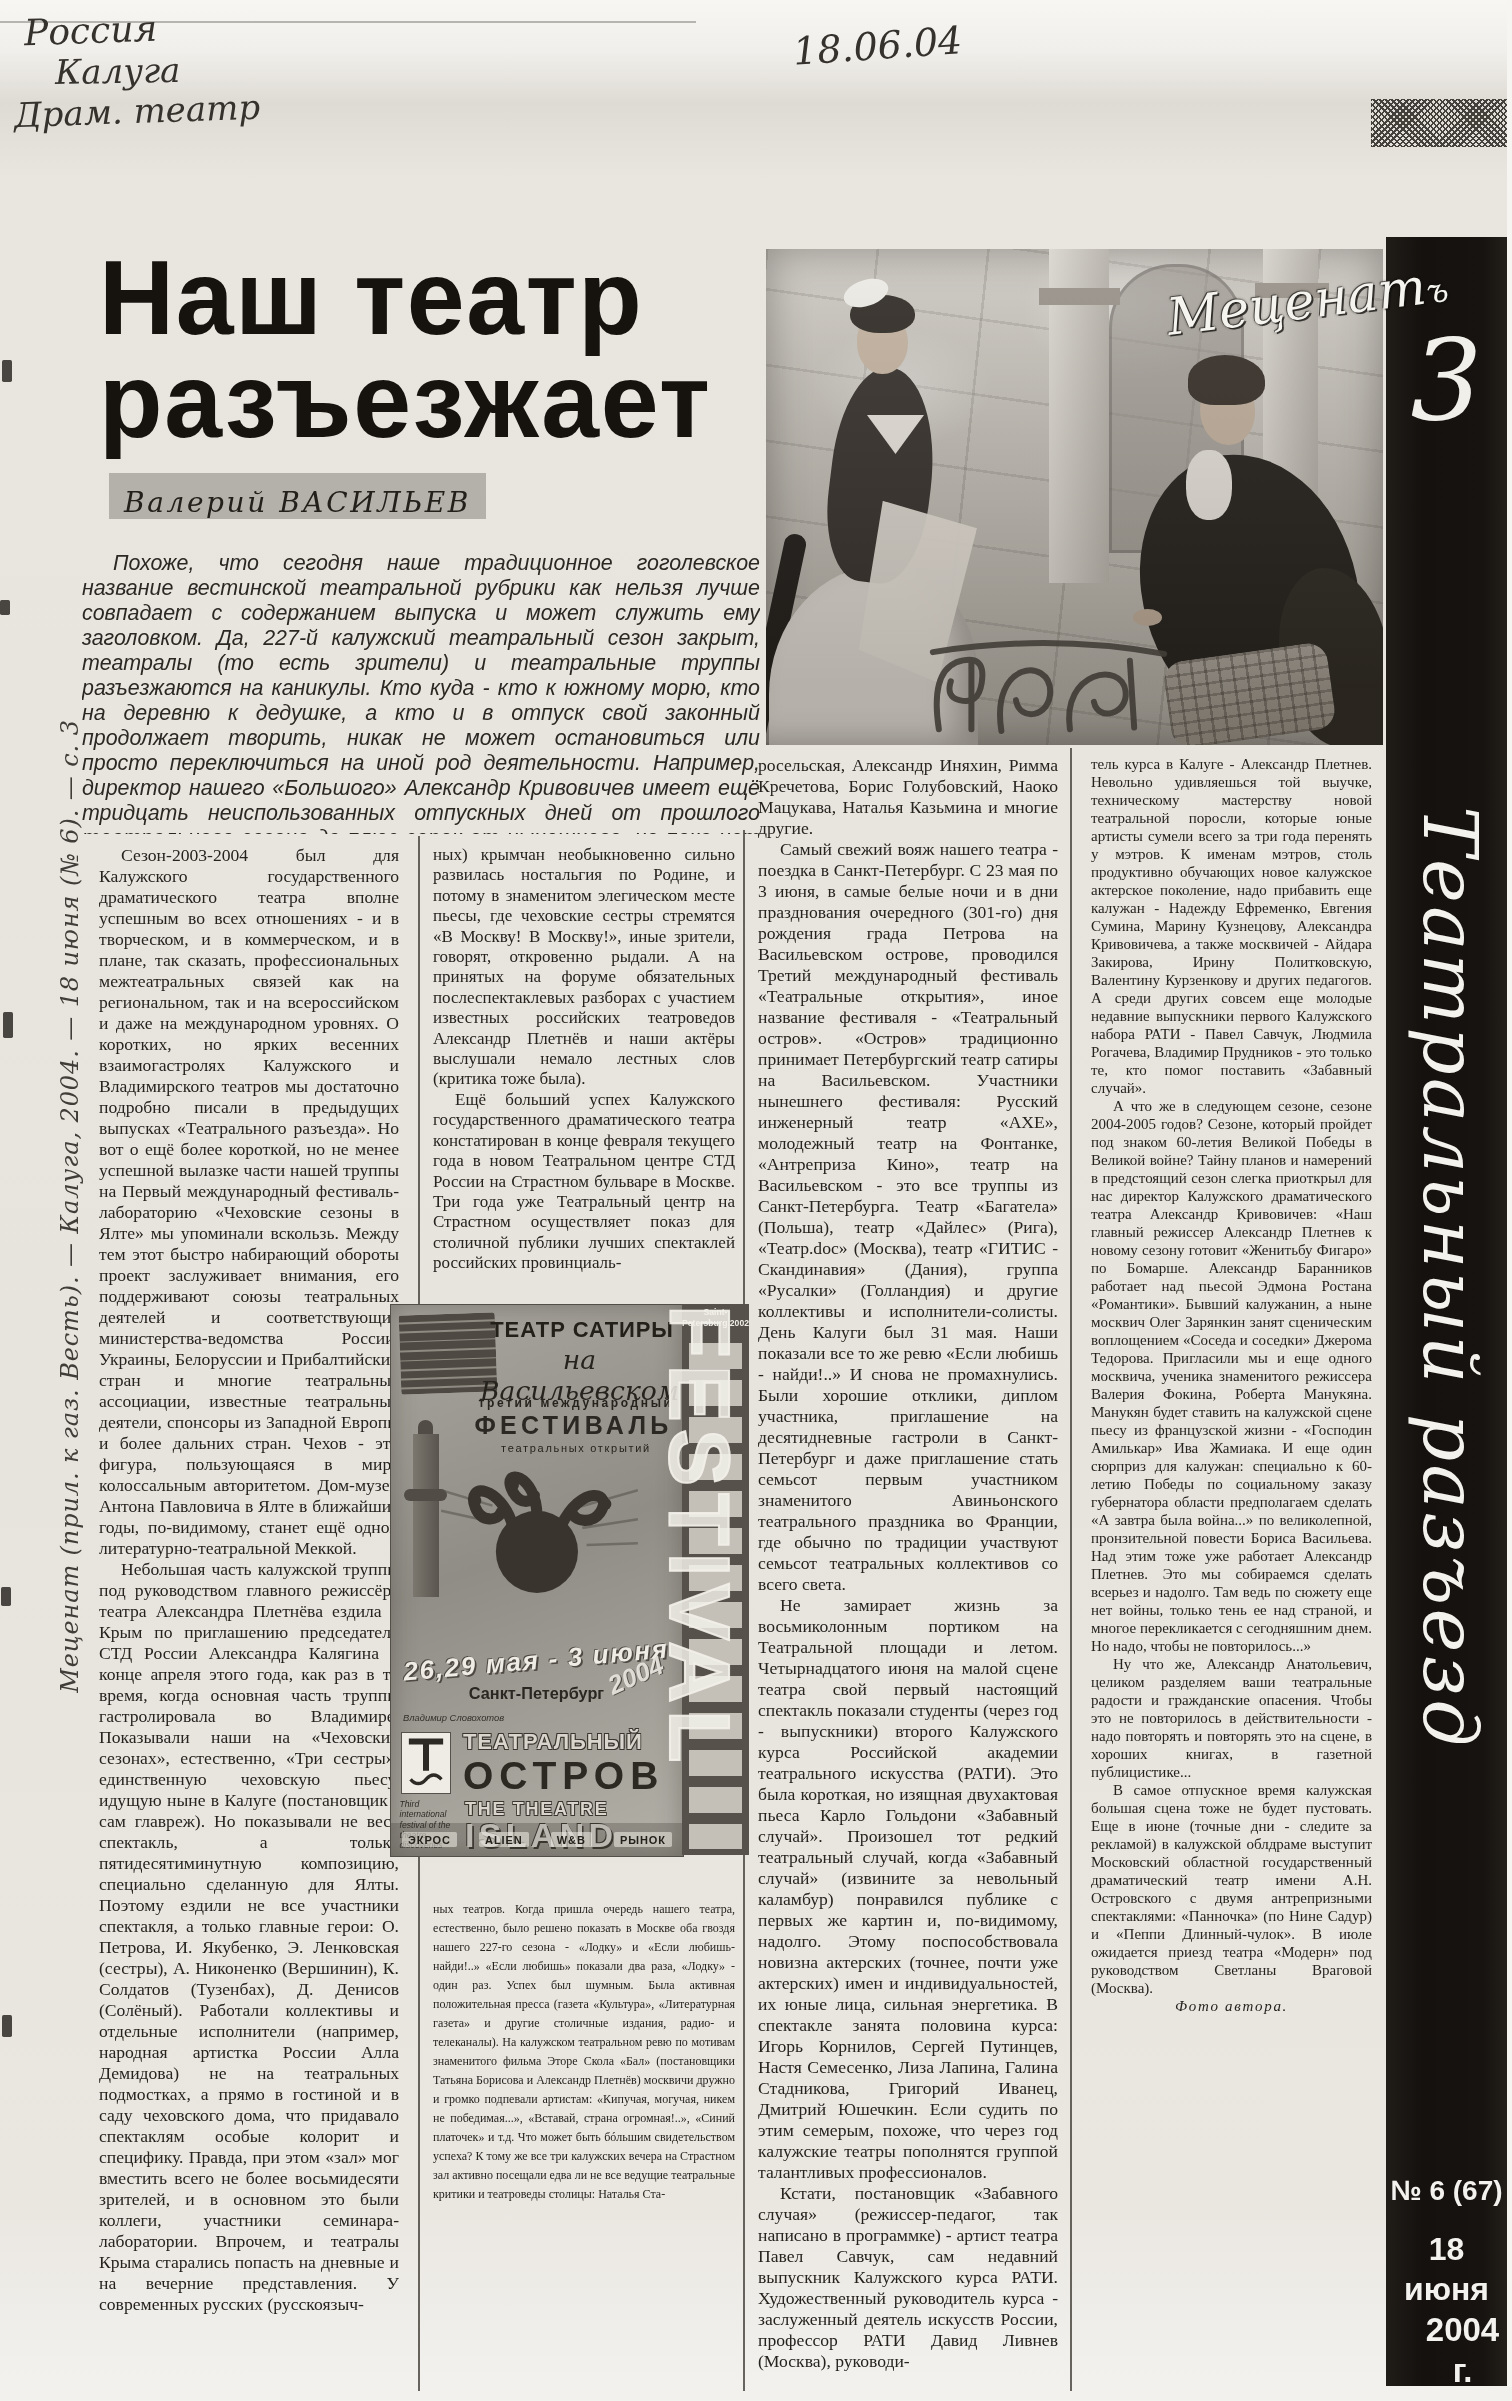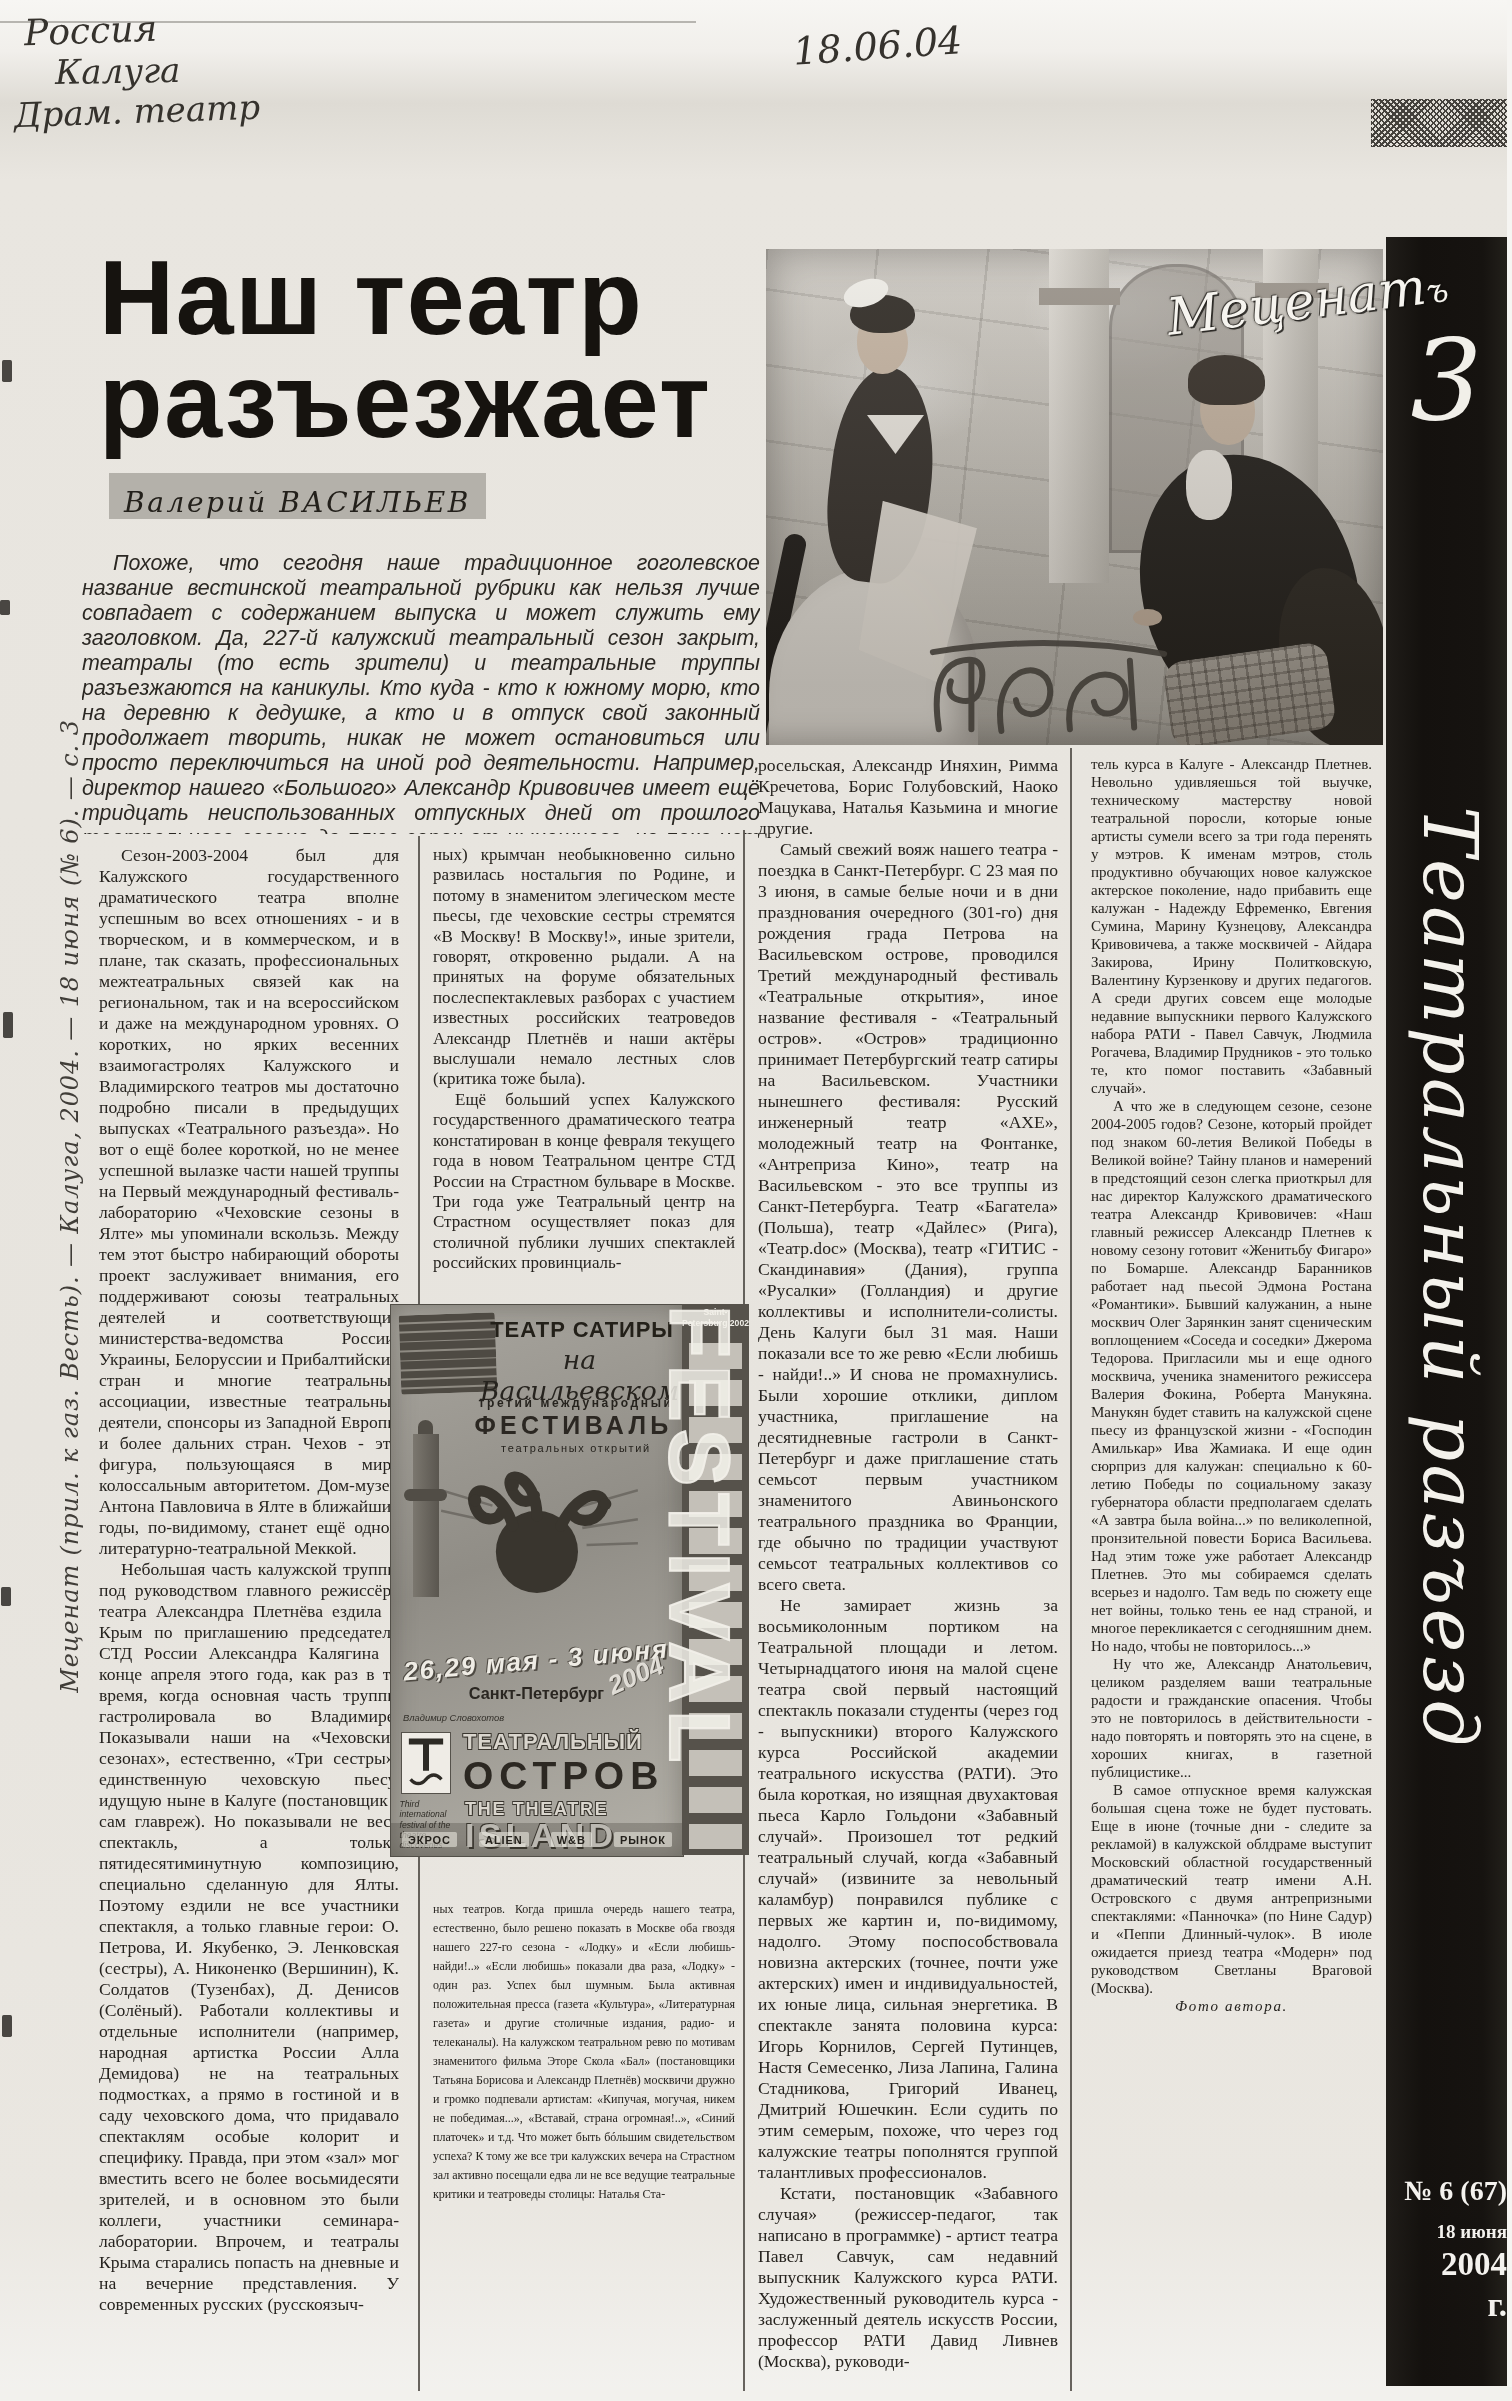--- a/index.html
+++ b/index.html
@@ -77,24 +77,24 @@
   .photoshade{left:0;top:0;width:617px;height:496px;
     background:linear-gradient(180deg,rgba(255,255,255,.10),rgba(40,35,28,.20) 88%);}
   
   .blackbar{left:1386px;top:237px;width:121px;height:2149px;z-index:3;
     background:linear-gradient(90deg,#201d19,#14110e 30%,#161310 80%,#23201b);}
   .pagenum{left:1386px;top:314px;width:121px;text-align:center;z-index:5;
     font-family:"DejaVu Serif",serif;font-size:113px;font-style:italic;color:#f1efe9;}
   .vertrubric{left:1449px;top:1286px;width:1441px;margin-left:-720px;margin-top:-51px;text-align:center;
     transform:rotate(90deg);z-index:4;white-space:nowrap;
     font-family:"DejaVu Serif",serif;font-style:italic;font-size:74px;letter-spacing:3.4px;color:#f4f2ec;}
-  .issue{left:1386px;top:2173px;width:121px;z-index:5;text-align:right;color:#f4f2ee;
-    font-family:Liberation Serif, serif;font-weight:bold;line-height:1.25;}
+  .issue{left:1386px;top:2173px;width:121px;z-index:5;text-align:center;color:#f4f2ee;
+    font-family:Liberation Sans, sans-serif;font-weight:bold;line-height:1.25;}
   .issue .n1{font-size:28px;}
-  .issue .n2{font-size:19px;margin-top:12px;}
+  .issue .n2{font-size:32px;margin-top:21px;}
   .issue .n3{font-size:33px;padding-left:32px;}
   .mecenat{left:1166px;top:271px;z-index:7;transform:rotate(-7deg);white-space:nowrap;
     font-family:"DejaVu Serif",serif;font-style:italic;font-size:51px;color:#f6f4ef;
     text-shadow:0 0 2.6px #16130f,1.7px 1.7px 0 rgba(18,16,13,.75),-0.9px -0.9px 0 rgba(18,16,13,.55);}
   .mecenat .tail{font-size:33px;}
   
   .vrule{position:absolute;width:1.7px;background:#43403a;opacity:.8;}
   .col{position:absolute;overflow:hidden;text-align:justify;}
   .col p{margin:0;text-indent:22px;}
   .cont p:first-child{text-indent:0;}

